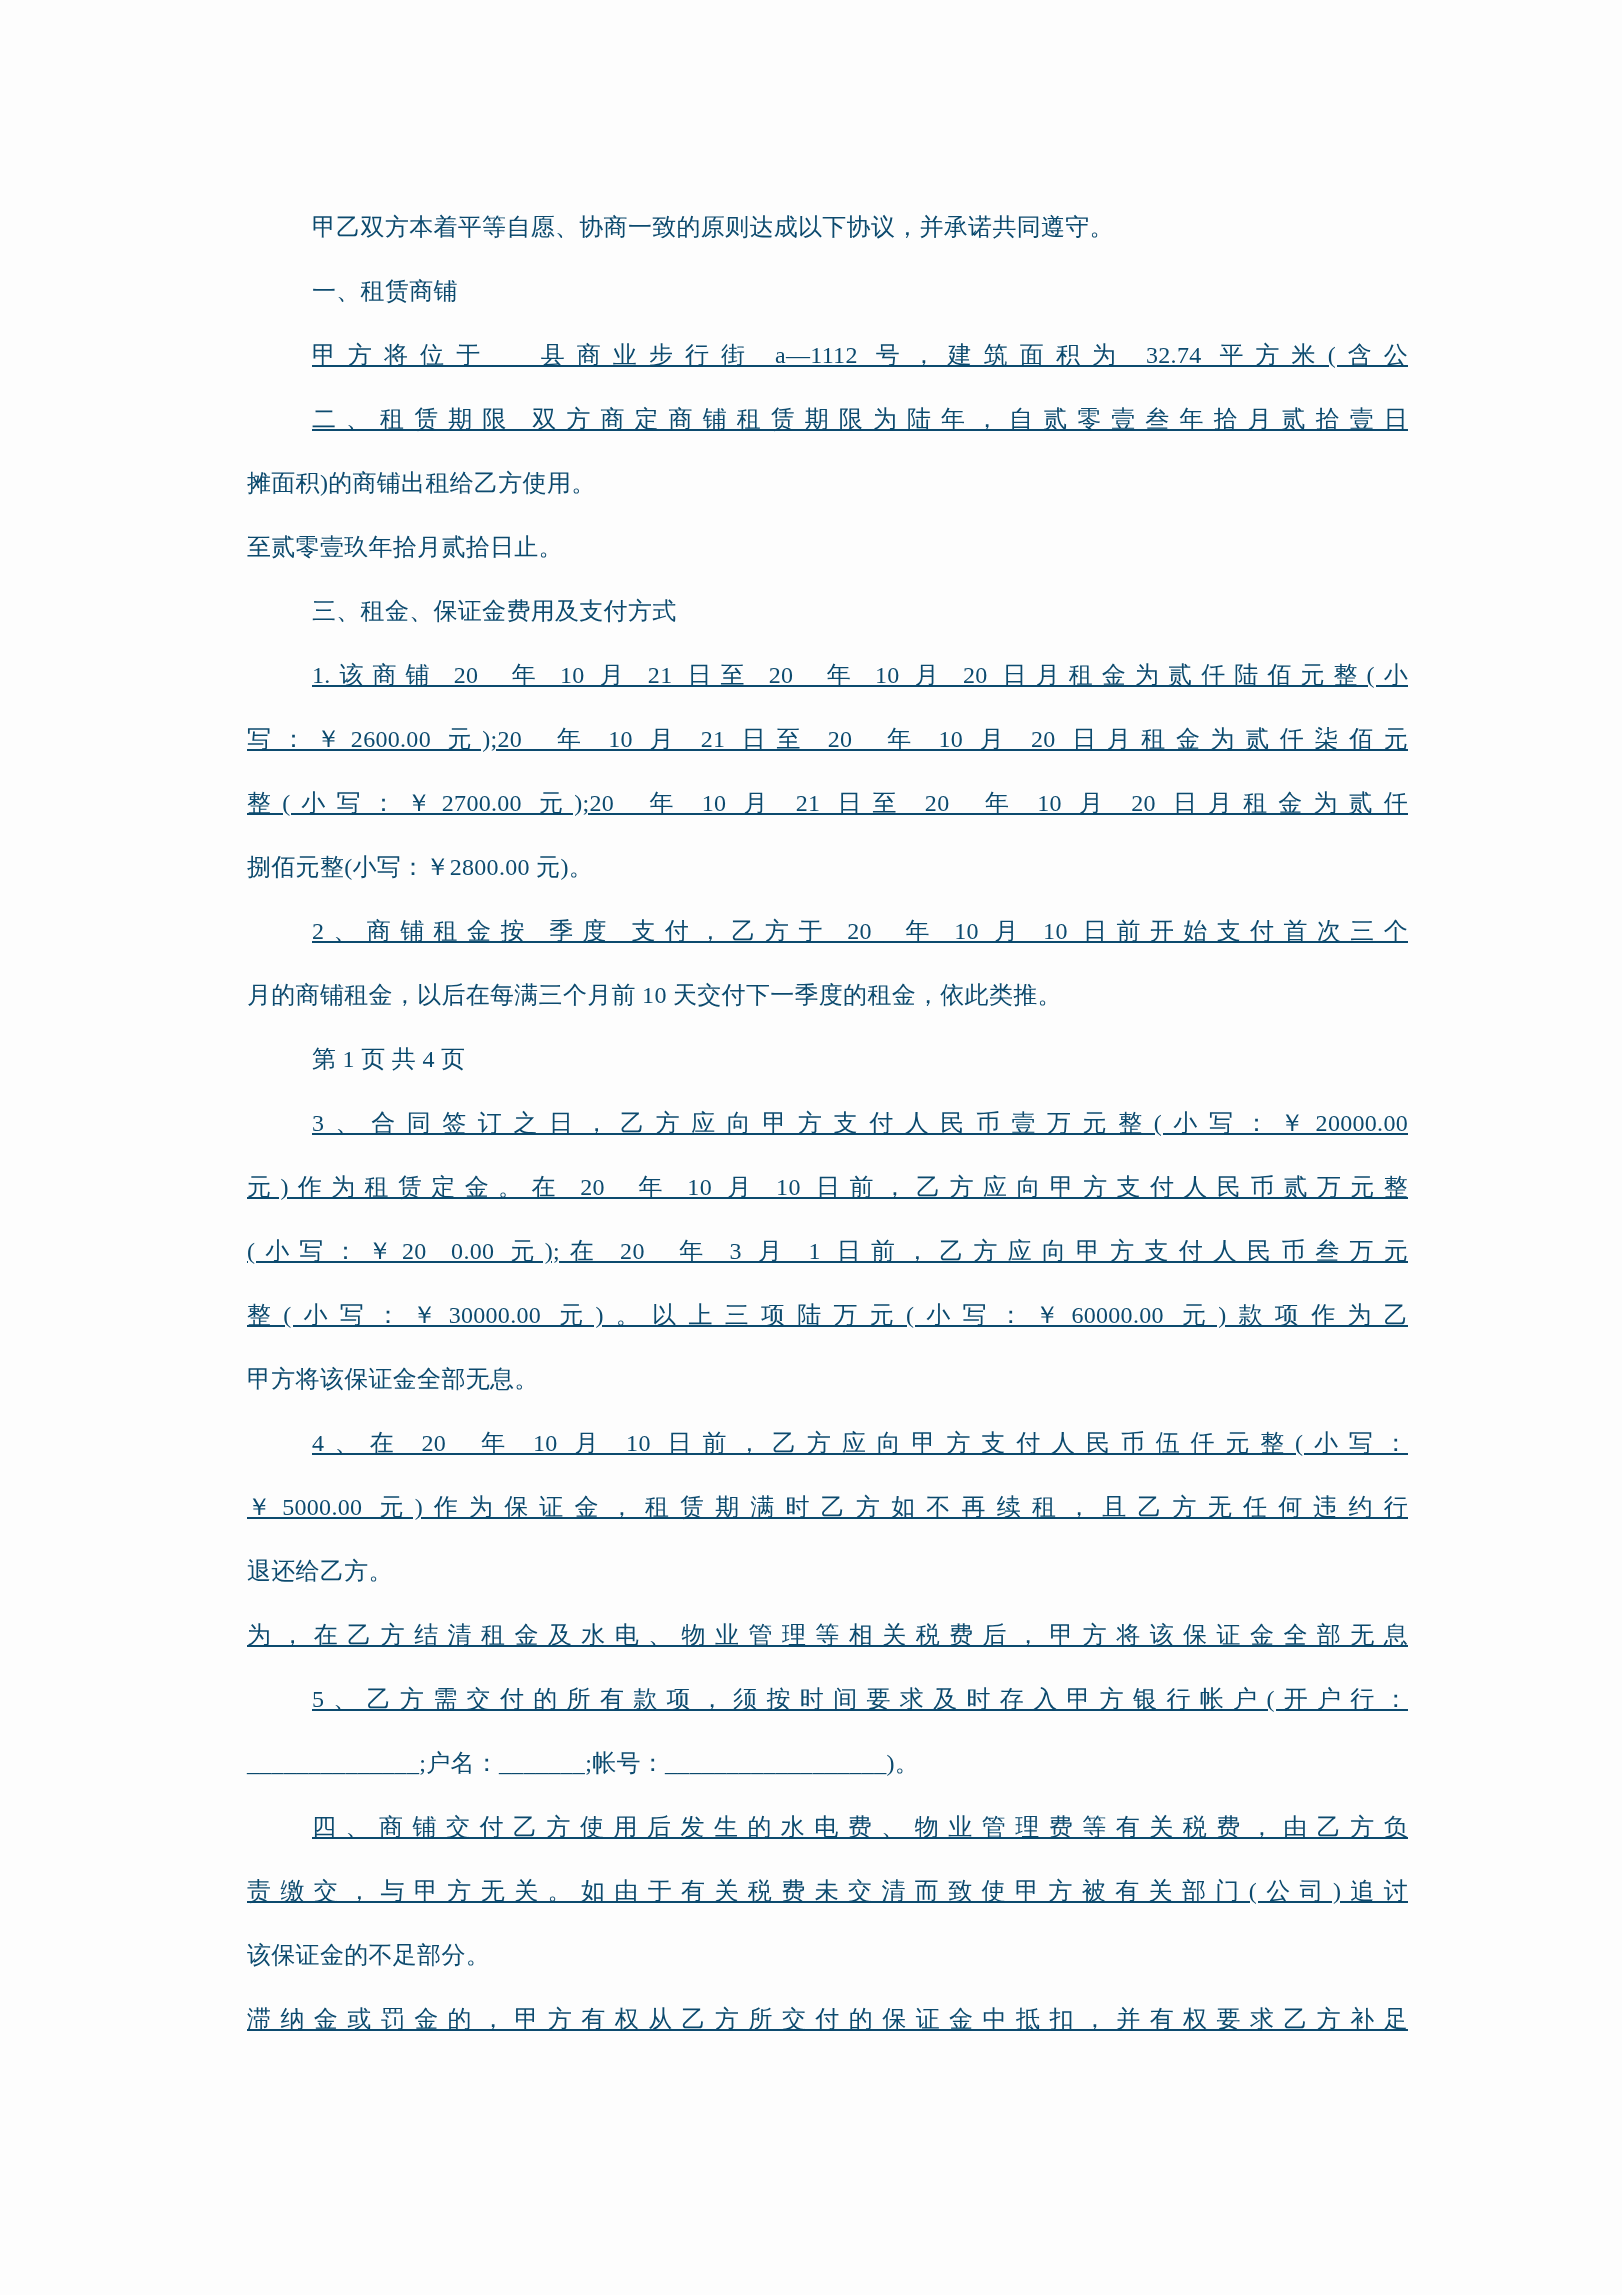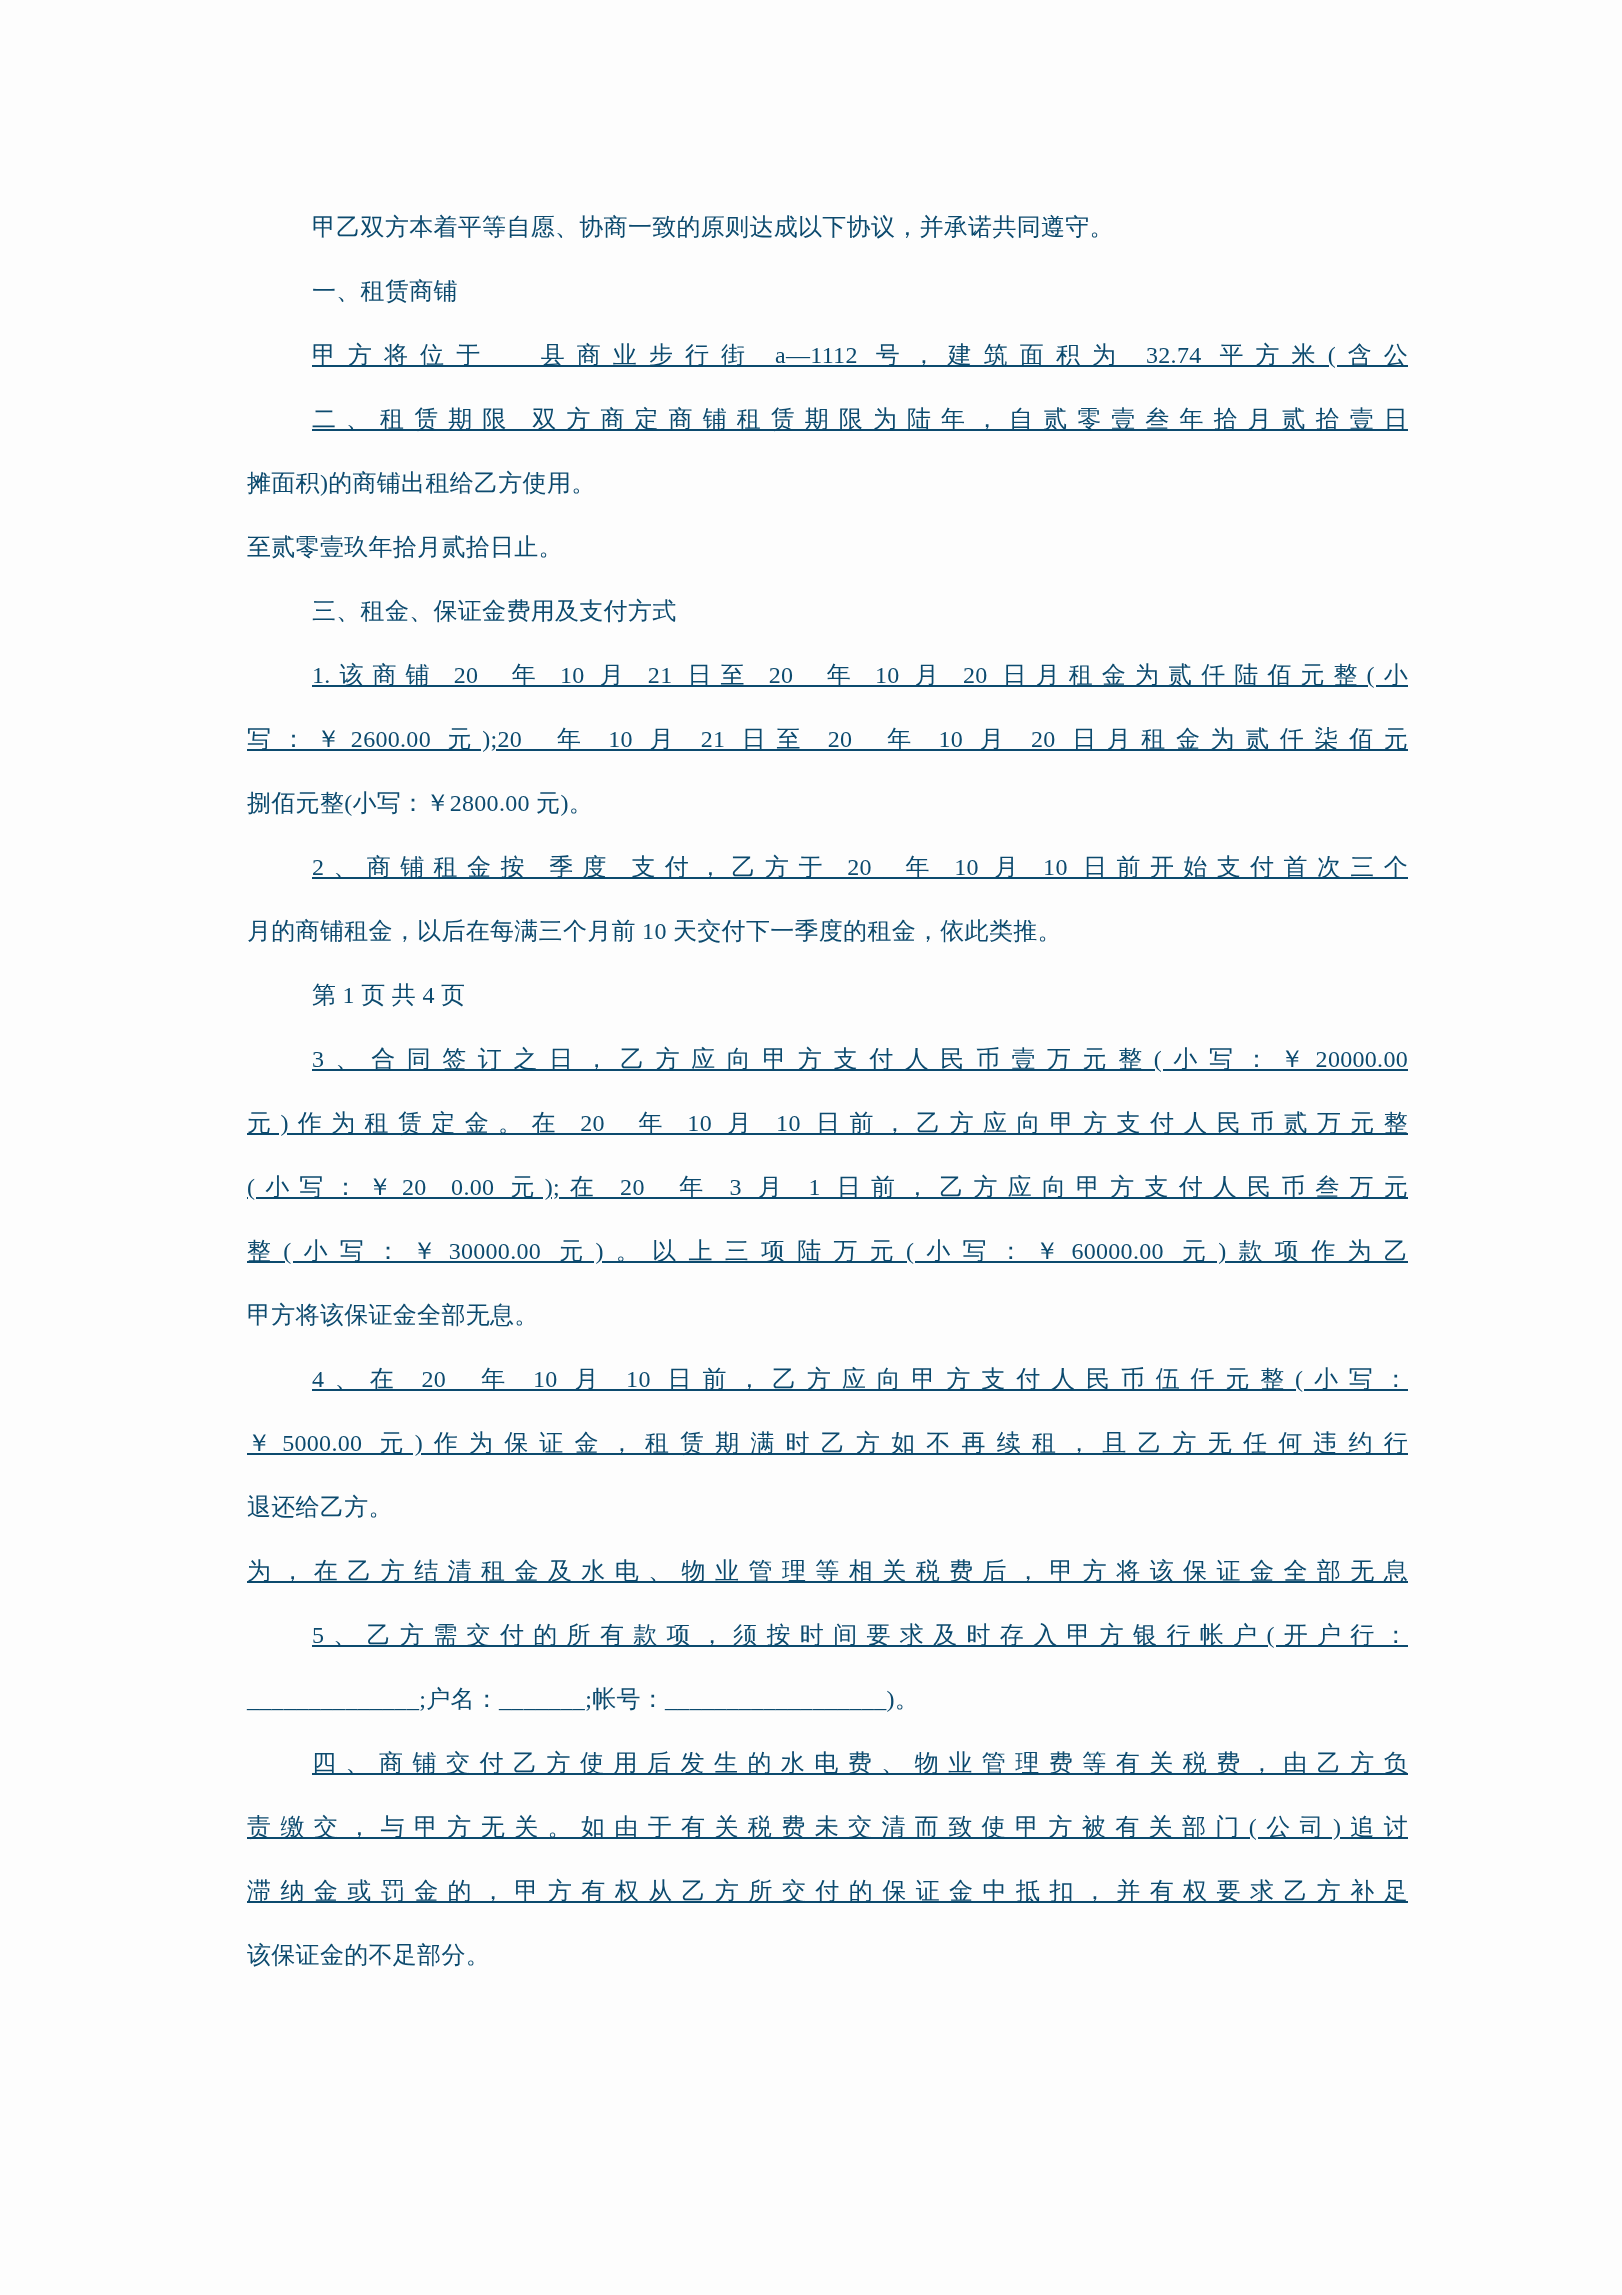--- a/index.html
+++ b/index.html
@@ -51,34 +51,35 @@
   <section class="content">
     <div class="ln ind">甲乙双方本着平等自愿、协商一致的原则达成以下协议，并承诺共同遵守。</div>
     <div class="ln ind">一、租赁商铺</div>
     <div class="ln ind j">甲方将位于___县商业步行街 a—1112 号，建筑面积为 32.74 平方米(含公</div>
     <div class="ln ind j">二、租赁期限 双方商定商铺租赁期限为陆年，自贰零壹叁年拾月贰拾壹日</div>
     <div class="ln">摊面积)的商铺出租给乙方使用。</div>
     <div class="ln">至贰零壹玖年拾月贰拾日止。</div>
     <div class="ln ind">三、租金、保证金费用及支付方式</div>
     <div class="ln ind j">1.该商铺 20__年 10 月 21 日至 20__年 10 月 20 日月租金为贰仟陆佰元整(小</div>
     <div class="ln j">写：￥2600.00 元);20__年 10 月 21 日至 20__年 10 月 20 日月租金为贰仟柒佰元</div>
+    <div class="ln j">整(小写：￥2700.00 元);20__年 10 月 21 日至 20__年 10 月 20 日月租金为贰仟</div>
     <div class="ln">捌佰元整(小写：￥2800.00 元)。</div>
     <div class="ln ind j">2、商铺租金按 季度 支付，乙方于 20__年 10 月 10 日前开始支付首次三个</div>
     <div class="ln">月的商铺租金，以后在每满三个月前 10 天交付下一季度的租金，依此类推。</div>
     <div class="ln ind">第 1 页 共 4 页</div>
     <div class="ln ind j">3、合同签订之日，乙方应向甲方支付人民币壹万元整(小写：￥20000.00</div>
     <div class="ln j">元)作为租赁定金。在 20__年 10 月 10 日前，乙方应向甲方支付人民币贰万元整</div>
     <div class="ln j">(小写：￥20__0.00 元);在 20__年 3 月 1 日前，乙方应向甲方支付人民币叁万元</div>
     <div class="ln j">整(小写：￥30000.00 元)。以上三项陆万元(小写：￥60000.00 元)款项作为乙</div>
     <div class="ln">甲方将该保证金全部无息。</div>
     <div class="ln ind j">4、在 20__年 10 月 10 日前，乙方应向甲方支付人民币伍仟元整(小写：</div>
     <div class="ln j">￥5000.00 元)作为保证金，租赁期满时乙方如不再续租，且乙方无任何违约行</div>
     <div class="ln">退还给乙方。</div>
     <div class="ln j">为，在乙方结清租金及水电、物业管理等相关税费后，甲方将该保证金全部无息</div>
     <div class="ln ind j">5、乙方需交付的所有款项，须按时间要求及时存入甲方银行帐户(开户行：</div>
     <div class="ln">______________;户名：_______;帐号：__________________)。</div>
     <div class="ln ind j">四、商铺交付乙方使用后发生的水电费、物业管理费等有关税费，由乙方负</div>
     <div class="ln j">责缴交，与甲方无关。如由于有关税费未交清而致使甲方被有关部门(公司)追讨</div>
+    <div class="ln">该保证金的不足部分。</div>
     <div class="ln j">滞纳金或罚金的，甲方有权从乙方所交付的保证金中抵扣，并有权要求乙方补足</div>
-    <div class="ln">该保证金的不足部分。</div>
   </section>
 </main>
 
 
 </body></html>

